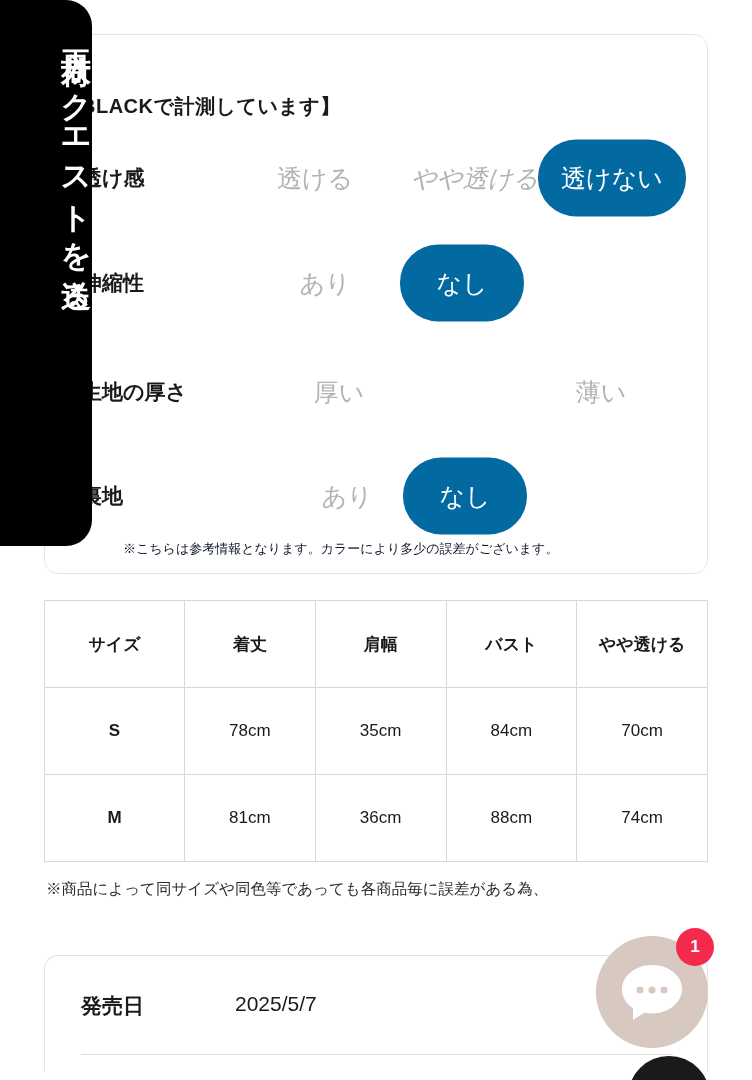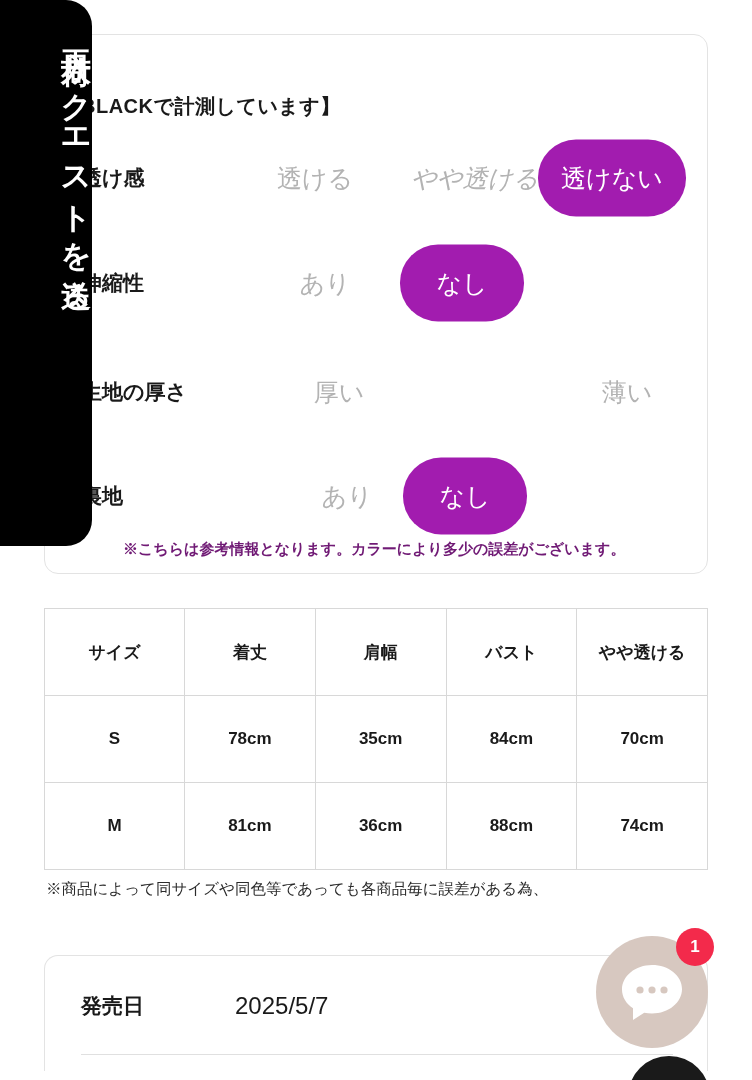--- a/index.html
+++ b/index.html
@@ -57,34 +57,33 @@
     position: absolute;
     top: 50%;
     transform: translateY(-50%);
     font-size: 25px;
     color: #b3b3b3;
     white-space: nowrap;
     text-align: center;
   }
   .opt.sel {
     color: #ffffff;
-    background: #a21caf;
+    background: #0369a1;
     border-radius: 38px;
     padding: 22px 0;
     transform: translateY(-50%);
   }
 
   .spec-note {
     position: absolute;
     left: 78px;
     top: 505px;
-    font-size: 15px;
-    color: #701a75;
+    font-size: 13px;
+    color: #0f172a;
     white-space: nowrap;
-    font-weight: bold;
   }
 
   
   .ribbon {
     position: absolute;
     left: 0;
     top: 0;
     width: 92px;
     height: 546px;
     background: #000000;
@@ -107,30 +106,29 @@
   }
 
   
   .size-table {
     position: absolute;
     left: 44px;
     top: 600px;
     width: 664px;
     border-collapse: collapse;
     table-layout: fixed;
-    margin-top: 8px;
   }
   .size-table th,
   .size-table td {
     border: 1px solid #d8d8d8;
     height: 84px;
     text-align: center;
     vertical-align: middle;
     font-size: 17px;
-    font-weight: 700;
+    font-weight: 400;
     color: #1a1a1a;
     background: #ffffff;
   }
   .size-table thead th {
     font-weight: 700;
     font-size: 17px;
   }
   .size-table tbody td:first-child {
     font-weight: 700;
   }
@@ -163,21 +161,21 @@
     position: absolute;
     left: 36px;
     top: 36px;
     font-size: 21px;
     font-weight: 700;
   }
   .release-value {
     position: absolute;
     left: 190px;
     top: 36px;
-    font-size: 24px;
+    font-size: 21px;
   }
   .release-divider {
     position: absolute;
     left: 36px;
     top: 98px;
     width: 592px;
     height: 1px;
     background: #e0e0e0;
   }
 
@@ -235,21 +233,21 @@
 
   <div class="spec-row" style="top:211px;">
     <div class="spec-label">伸縮性</div>
     <div class="opt" style="left:224px; width:112px;">あり</div>
     <div class="opt sel" style="left:355px; width:124px;">なし</div>
   </div>
 
   <div class="spec-row" style="top:320px;">
     <div class="spec-label">生地の厚さ</div>
     <div class="opt" style="left:246px; width:96px;text-align:center;">厚い</div>
-    <div class="opt" style="left:534px; width:96px;">薄い</div>
+    <div class="opt" style="left:508px; width:96px;">薄い</div>
   </div>
 
   <div class="spec-row" style="top:424px;">
     <div class="spec-label">裏地</div>
     <div class="opt" style="left:246px; width:112px;">あり</div>
     <div class="opt sel" style="left:358px; width:124px;">なし</div>
   </div>
 
   <div class="spec-note">※こちらは参考情報となります。カラーにより多少の誤差がございます。</div>
 </div>

